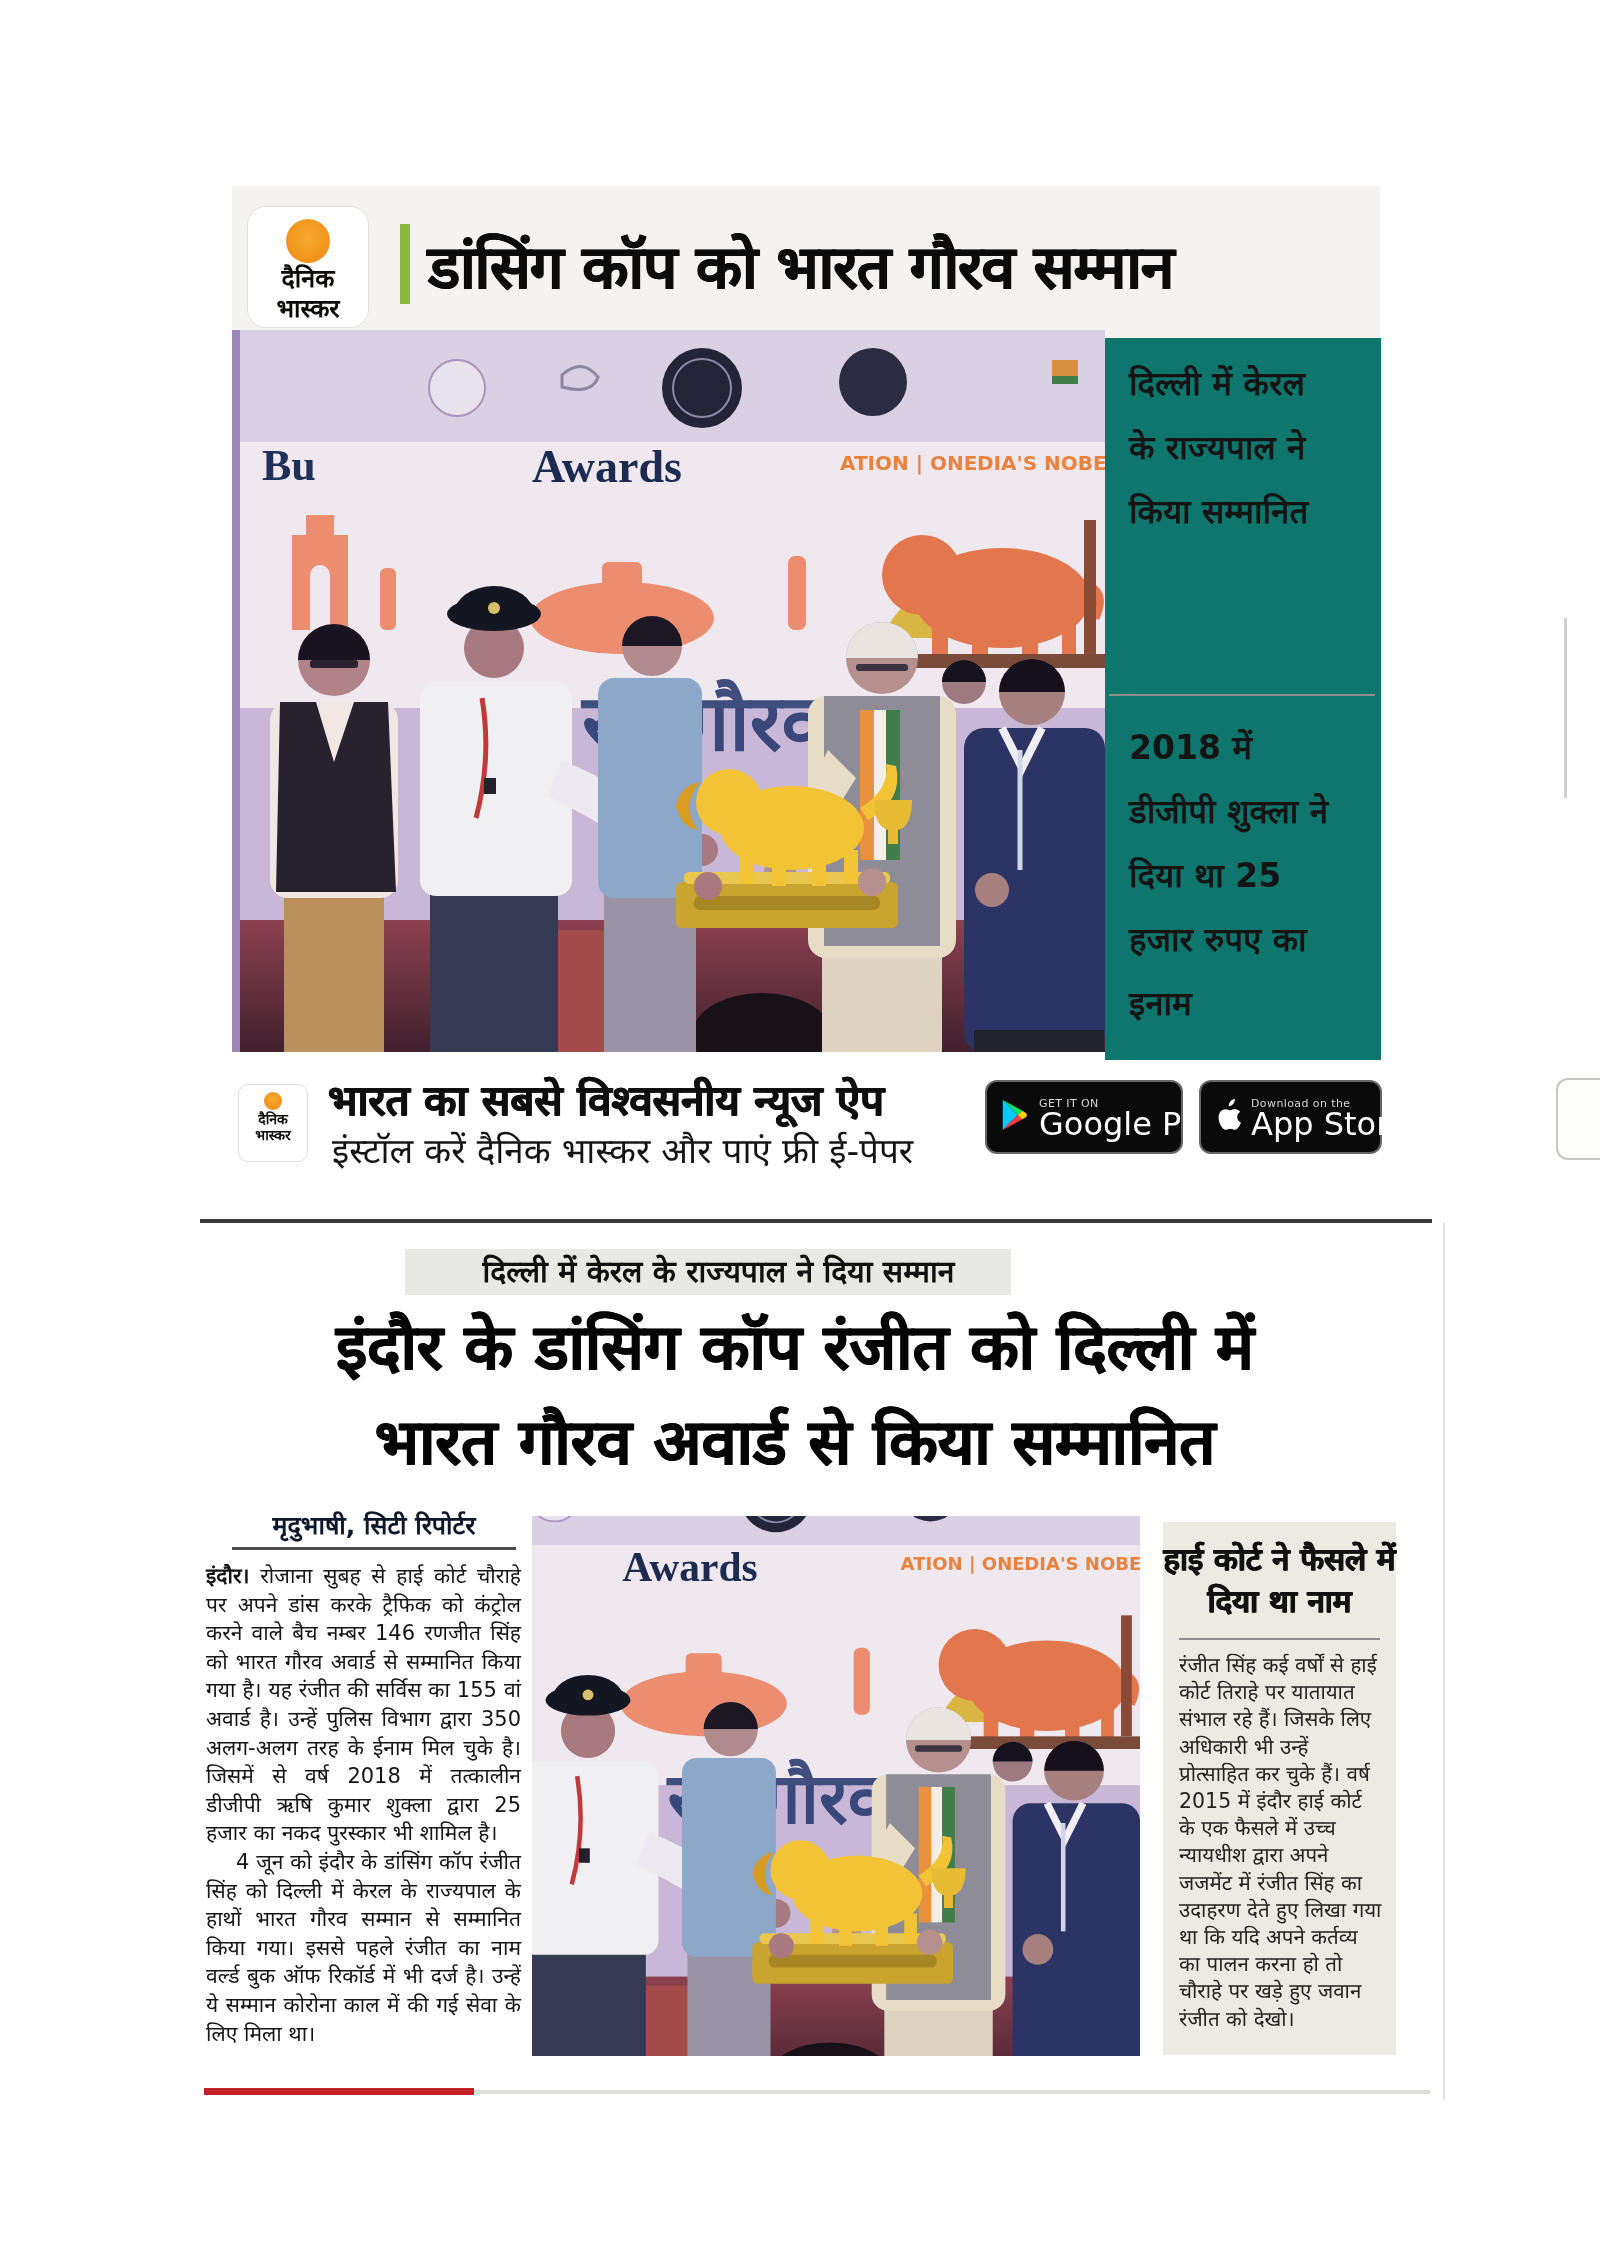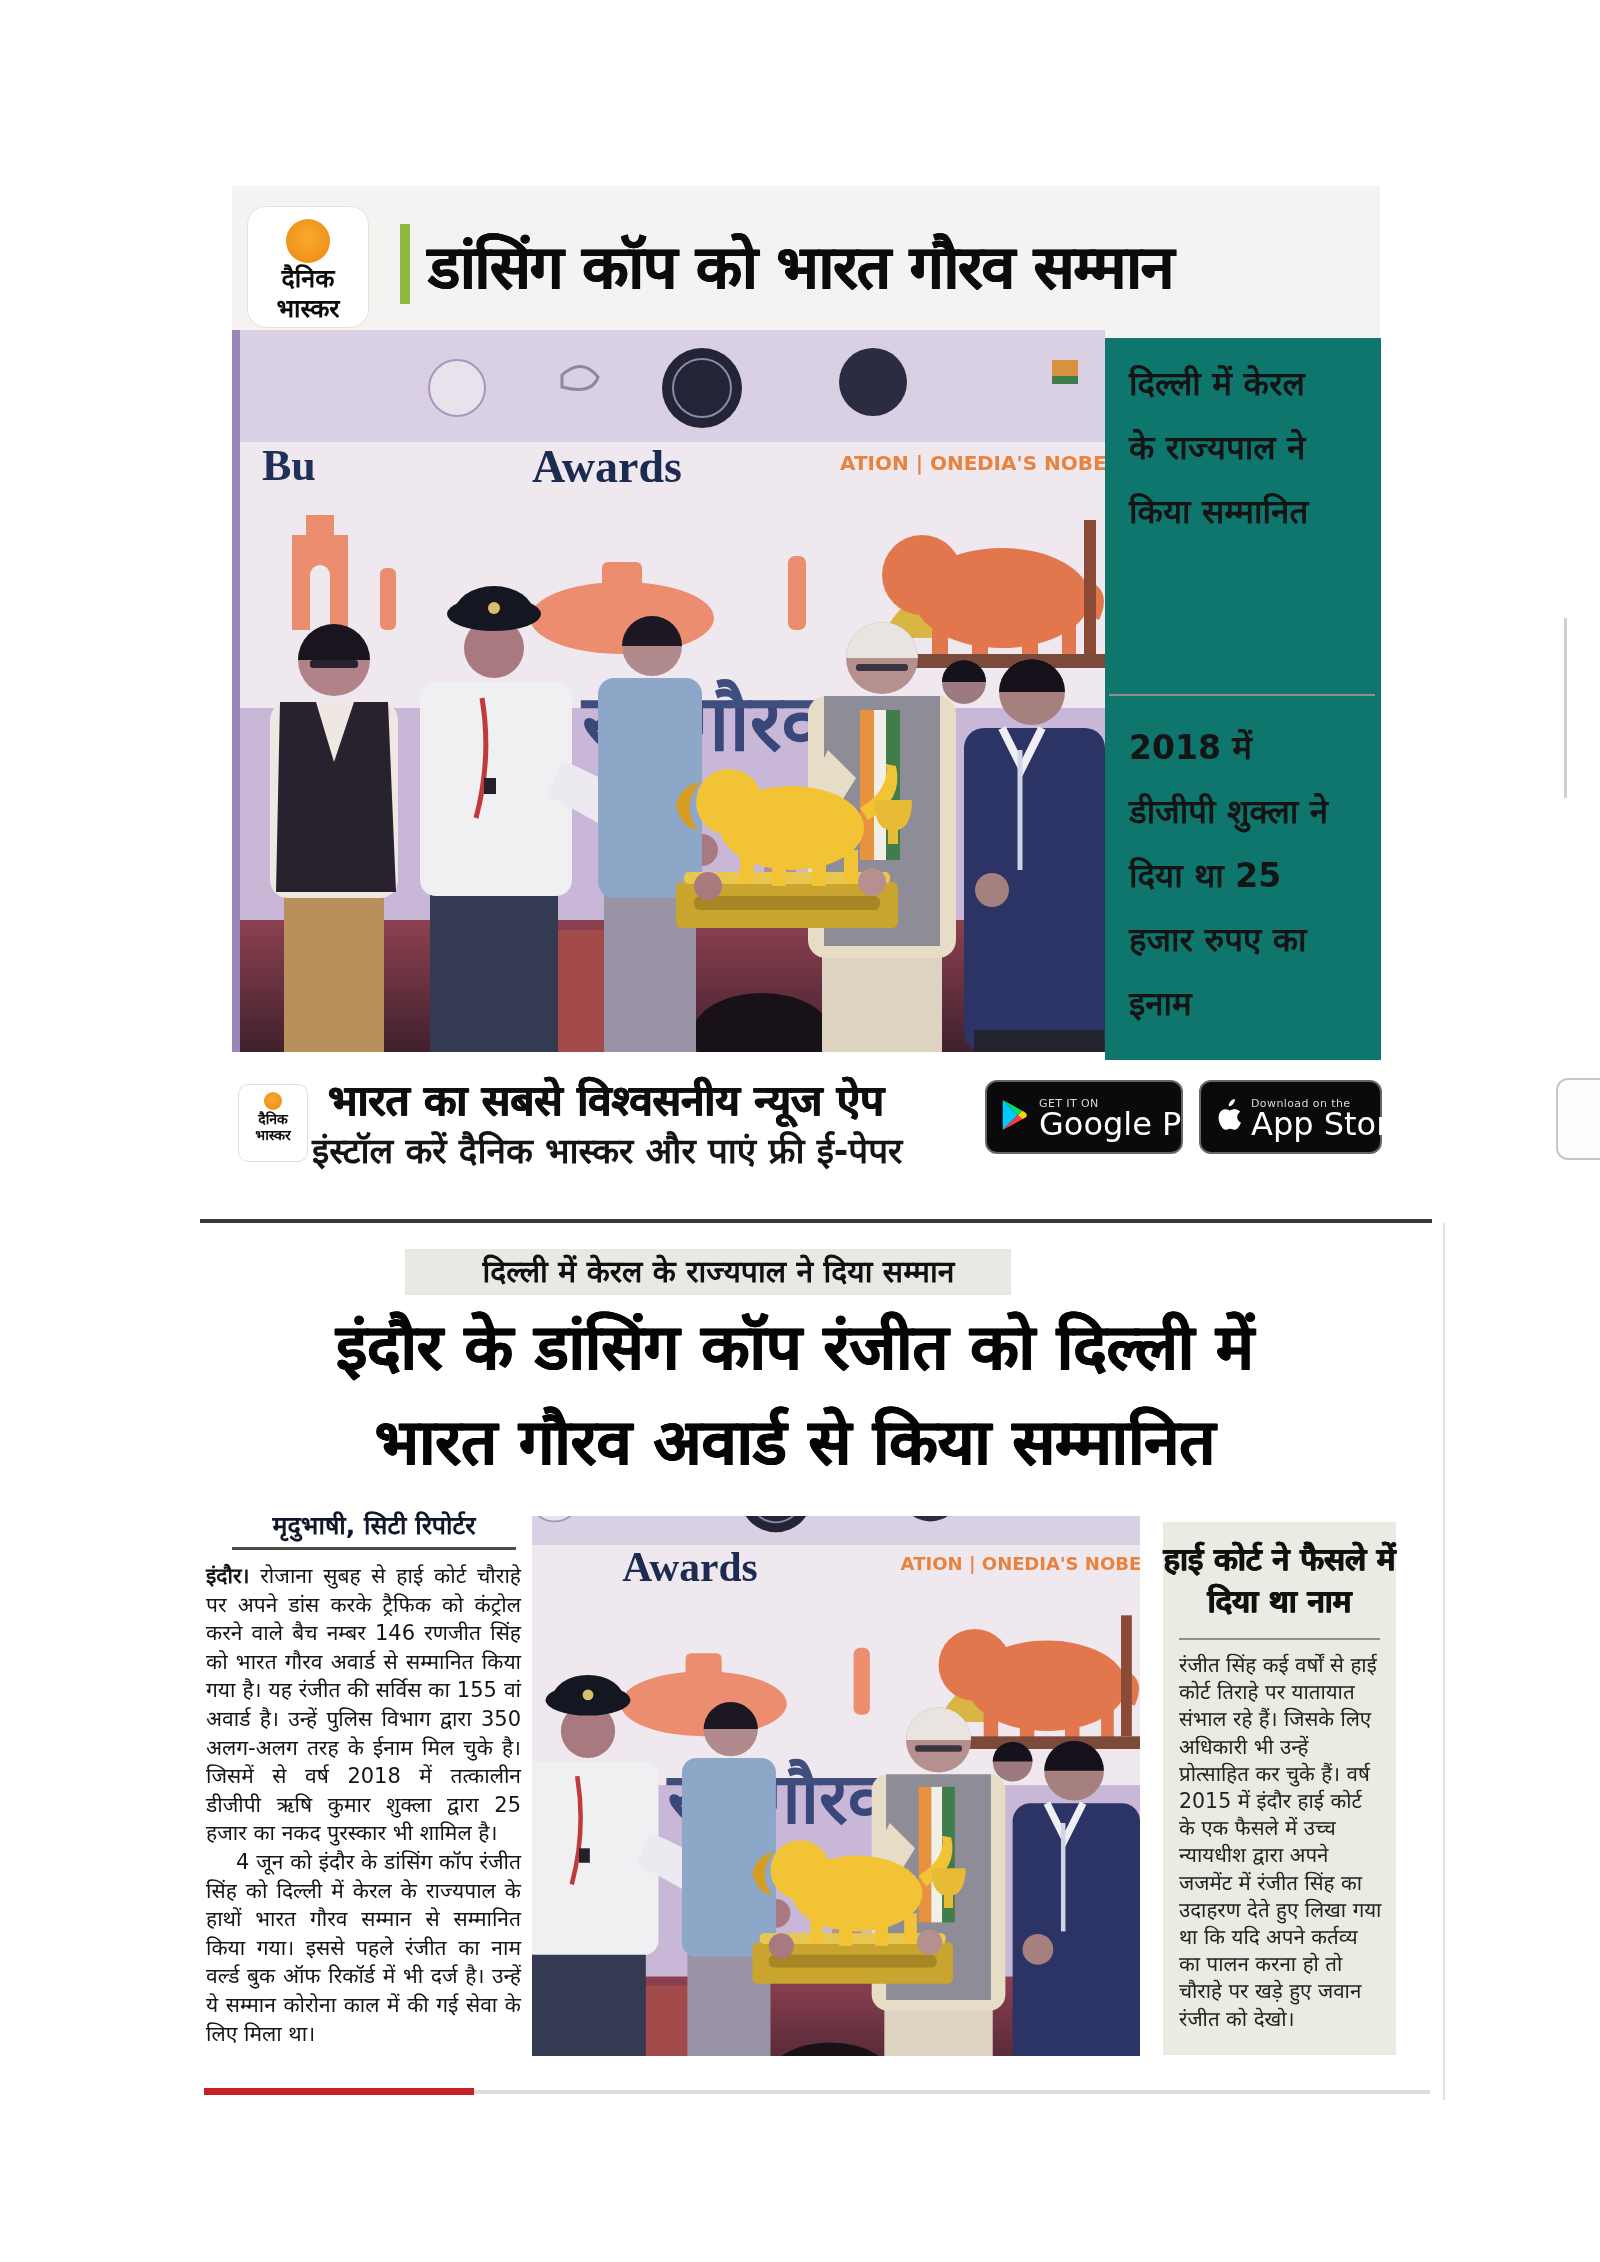--- a/index.html
+++ b/index.html
@@ -31,21 +31,21 @@
   .cap-divider{left:4px;top:356px;width:266px;height:2px;background:#8f8f8f;}
   .cap2{top:378px;}
 
   
   .app-banner{left:232px;top:1062px;width:1148px;height:118px;background:#ffffff;}
   .banner-logo{left:6px;top:22px;width:68px;height:76px;background:#fff;border:1px solid #e1dfda;border-radius:10px;}
   .banner-sun{width:18px;height:18px;border-radius:50%;margin:7px auto 1px;
               background:radial-gradient(circle at 50% 42%,#f7ab2e,#ee8712);}
   .banner-logo-txt{text-align:center;font-weight:bold;font-size:14px;line-height:16px;color:#0d0c0a;}
   .banner-line1{left:96px;top:8px;font-size:42px;font-weight:bold;color:#0e0e0e;white-space:nowrap;}
-  .banner-line2{left:80px;top:64px;font-size:35px;font-weight:bold;color:#141414;white-space:nowrap;}
+  .banner-line2{left:100px;top:64px;font-size:35px;font-weight:normal;color:#141414;white-space:nowrap;}
   .badge{top:18px;height:74px;background:#0a0a0a;border:2px solid #666;border-radius:12px;
          display:flex;align-items:center;padding:5px 12px;gap:10px;box-sizing:border-box;color:#fff;}
   .badge-gp{left:753px;width:198px;}
   .badge-as{left:967px;width:183px;}
   .badge .tagline{font-size:11px;color:#d8d8d8;letter-spacing:.4px;line-height:14px;}
   .badge .store{font-size:32px;font-weight:normal;line-height:26px;white-space:nowrap;}
 
   .edge-card{left:1556px;top:1078px;width:44px;height:78px;background:#fdfdfb;
              border:2px solid #c9c7c1;border-right:none;border-radius:12px 0 0 12px;}
   .edge-line{left:1564px;top:618px;width:3px;height:180px;background:#d2d0ca;}

